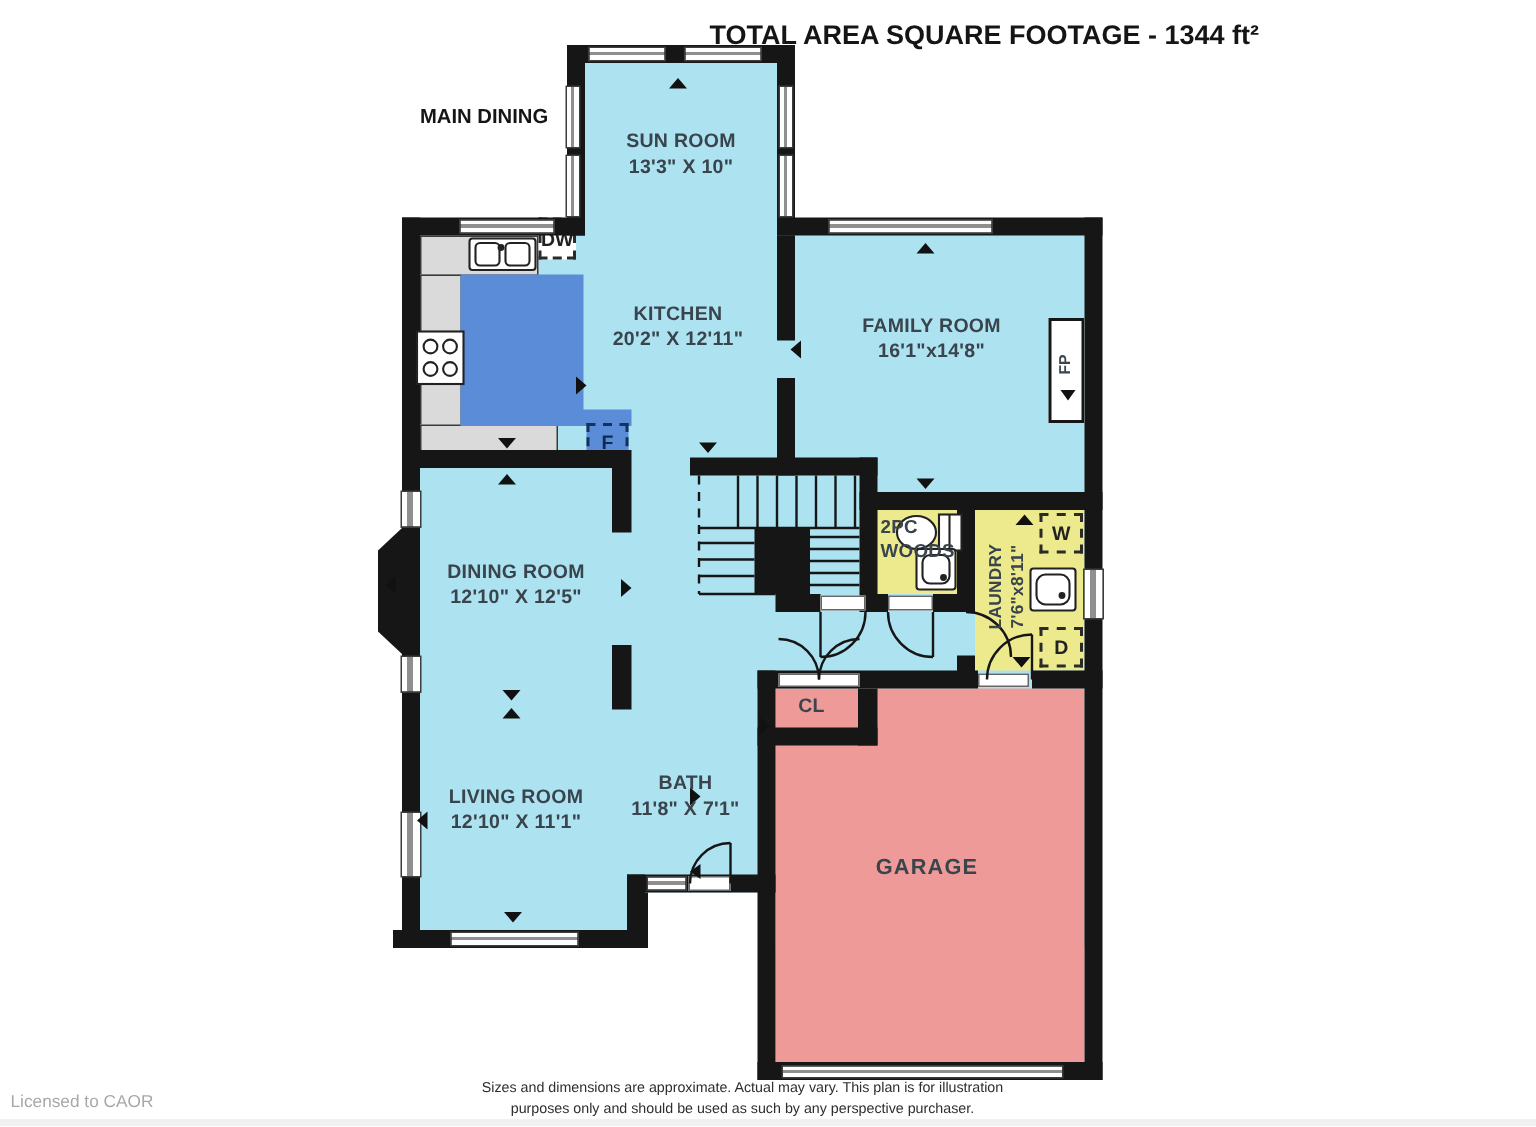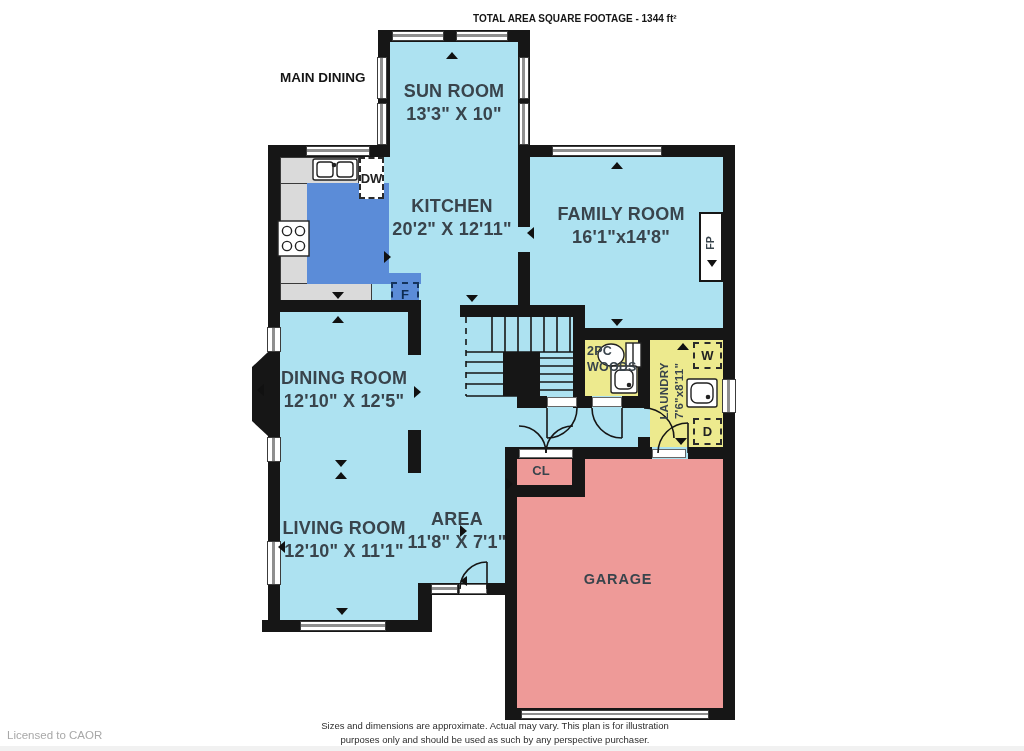--- a/index.html
+++ b/index.html
@@ -9,21 +9,21 @@
   .floor{position:absolute}
   .counter{position:absolute;background:#dadada;border:1.5px solid #3a3a3a;box-sizing:border-box}
   .win-h{position:absolute;background:linear-gradient(180deg,#fff 0 30%,#8f8f8f 30% 62%,#fff 62% 100%);border:1px solid #3c3c3c;box-sizing:border-box}
   .win-v{position:absolute;background:linear-gradient(90deg,#fff 0 30%,#8f8f8f 30% 62%,#fff 62% 100%);border:1px solid #3c3c3c;box-sizing:border-box}
   .sill{position:absolute;background:#fff;border:1px solid #666;box-sizing:border-box}
   .dash{position:absolute;border:2px dashed #2a2a2a;background:#fff;box-sizing:border-box;
         display:flex;align-items:center;justify-content:center;font-weight:700;font-size:13px;color:#222}
   .dash.blue{background:#5b8cd8;border-color:#14335c;color:#0e2c52}
   .fpbox{position:absolute;background:#fff;border:2.5px solid #161616;box-sizing:border-box}
   .label{position:absolute;transform:translate(-50%,-50%);text-align:center;color:#39444c;
-         font-weight:700;font-size:18px;line-height:1.3;letter-spacing:.2px;white-space:nowrap}
+         font-weight:700;font-size:13px;line-height:1.3;letter-spacing:.2px;white-space:nowrap}
   .label span{display:block}
   .rot{transform:translate(-50%,-50%) rotate(-90deg)}
   .hdr{position:absolute;color:#151515;font-weight:700;white-space:nowrap}
   svg.overlay{position:absolute;left:0;top:0;pointer-events:none}
 </style>
 </head>
 <body>
 
 <div id="plan">
 
@@ -33,21 +33,21 @@
   <div class="floor" style="left:650px;top:340px;width:73px;height:107px;background:#edea8e"></div>
   <div class="floor" style="left:517px;top:459px;width:206px;height:249px;background:#ee9a98"></div>
   <div class="floor" style="left:430px;top:595px;width:87px;height:37px;background:#fff;border-left:2px solid #161616;box-sizing:border-box"></div>
 
   <div class="counter" style="left:280px;top:157px;width:79px;height:27px"></div>
   <div class="counter" style="left:280px;top:183px;width:28px;height:121px"></div>
   <div class="counter" style="left:280px;top:283px;width:92px;height:19px"></div>
   <div class="floor" style="left:307px;top:183px;width:82px;height:91px;background:#5b8cd8"></div>
   <div class="floor" style="left:307px;top:273px;width:114px;height:11px;background:#5b8cd8"></div>
 
-  <div class="dash" style="left:359px;top:157px;width:25px;height:42px">
+  <div class="dash" style="left:359px;top:145px;width:25px;height:28px">
     <span>DW</span>
   </div>
   <div class="dash blue" style="left:391px;top:282px;width:28px;height:25px">
     <span>F</span>
   </div>
   <div class="dash" style="left:693px;top:342px;width:29px;height:27px;background:#edea8e">
     <span>W</span>
   </div>
   <div class="dash" style="left:693px;top:418px;width:29px;height:27px;background:#edea8e">
     <span>D</span>
@@ -197,21 +197,21 @@
       <polygon points="683,343 677,350 689,350"></polygon>
       <polygon points="681,445 675,438 687,438"></polygon>
       <polygon points="472,302 466,295 478,295"></polygon>
       <polygon points="460,581 467,576 467,586"></polygon>
       <polygon points="712,267 707,260 717,260"></polygon>
       <polygon points="513,484 506,478 506,490"></polygon>
     </g>
   </svg>
 
   <div class="hdr" style="left:280px;top:70px;font-size:13.5px">MAIN DINING</div>
-  <div class="hdr" style="left:473px;top:13px;font-size:10px">TOTAL AREA SQUARE FOOTAGE - 1344 ft²</div>
+  <div class="hdr" style="left:473px;top:13px;font-size:18px">TOTAL AREA SQUARE FOOTAGE - 1344 ft²</div>
 
   <div class="label" style="left:454px;top:103px">
     <span>SUN ROOM</span>
     <span>13'3" X 10"</span>
   </div>
   <div class="label" style="left:452px;top:218px">
     <span>KITCHEN</span>
     <span>20'2" X 12'11"</span>
   </div>
   <div class="label" style="left:621px;top:226px">
@@ -220,21 +220,21 @@
   </div>
   <div class="label" style="left:344px;top:390px">
     <span>DINING ROOM</span>
     <span>12'10" X 12'5"</span>
   </div>
   <div class="label" style="left:344px;top:540px">
     <span>LIVING ROOM</span>
     <span>12'10" X 11'1"</span>
   </div>
   <div class="label" style="left:457px;top:531px">
-    <span>AREA</span>
+    <span>BATH</span>
     <span>11'8" X 7'1"</span>
   </div>
   <div class="label" style="left:618px;top:579px;font-size:14.5px;letter-spacing:.8px">
     <span>GARAGE</span>
   </div>
   <div class="label" style="left:541px;top:471px;font-size:13px">
     <span>CL</span>
   </div>
   <div class="label" style="left:587px;top:343px;transform:none;text-align:left;font-size:12.5px">
     <span>2PC</span>

